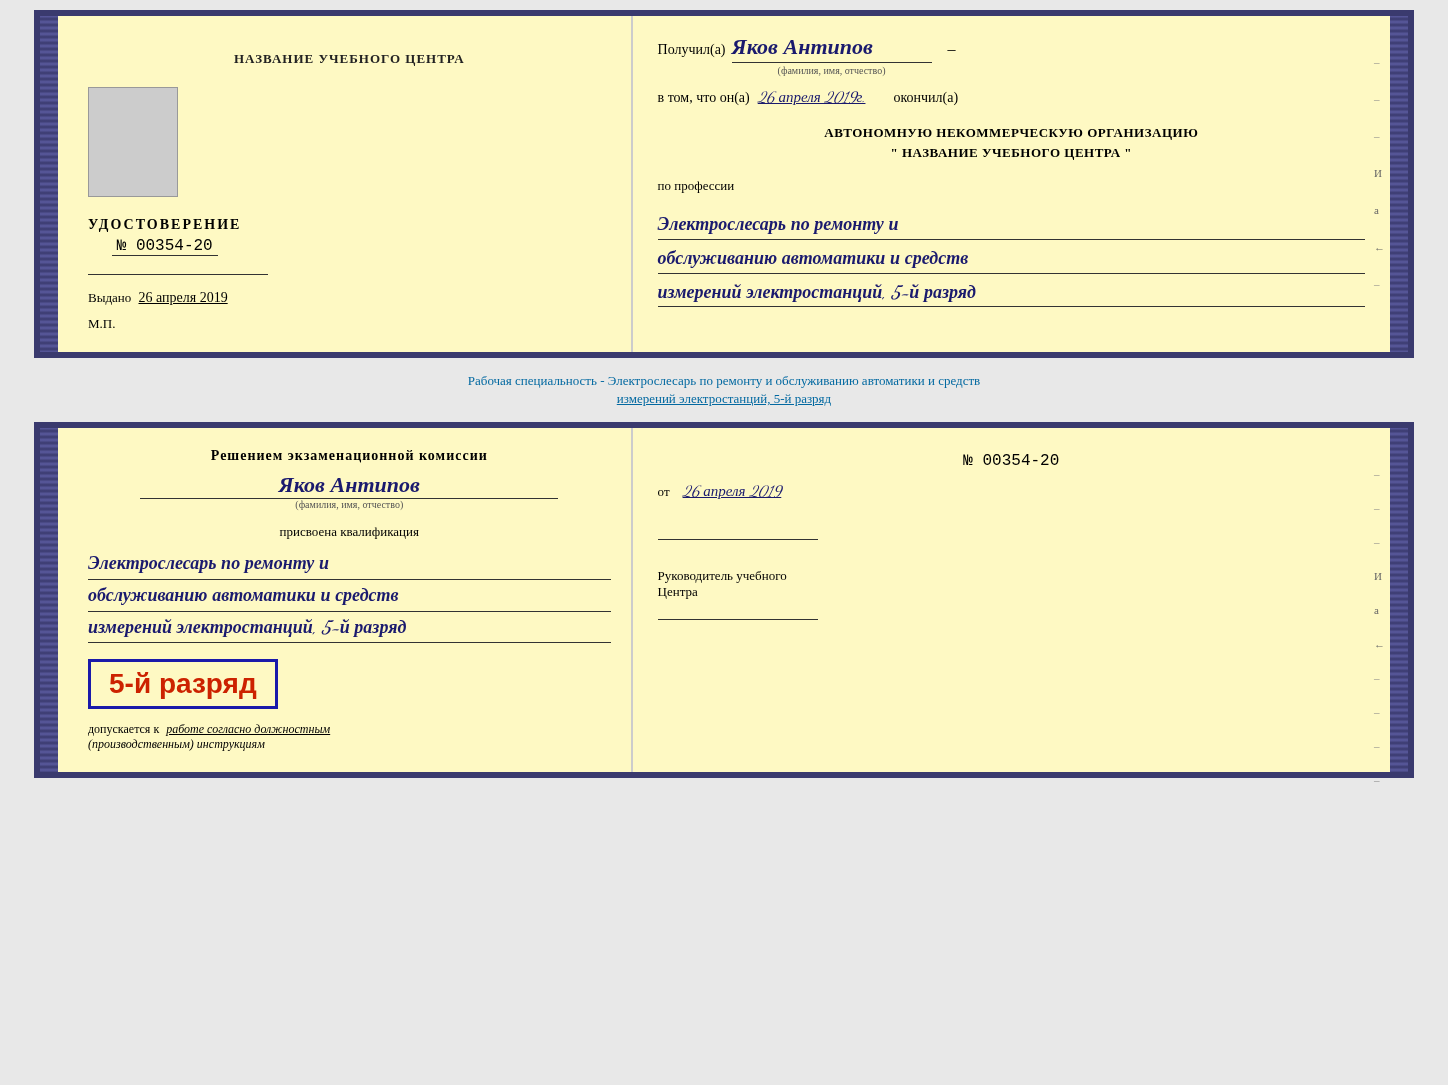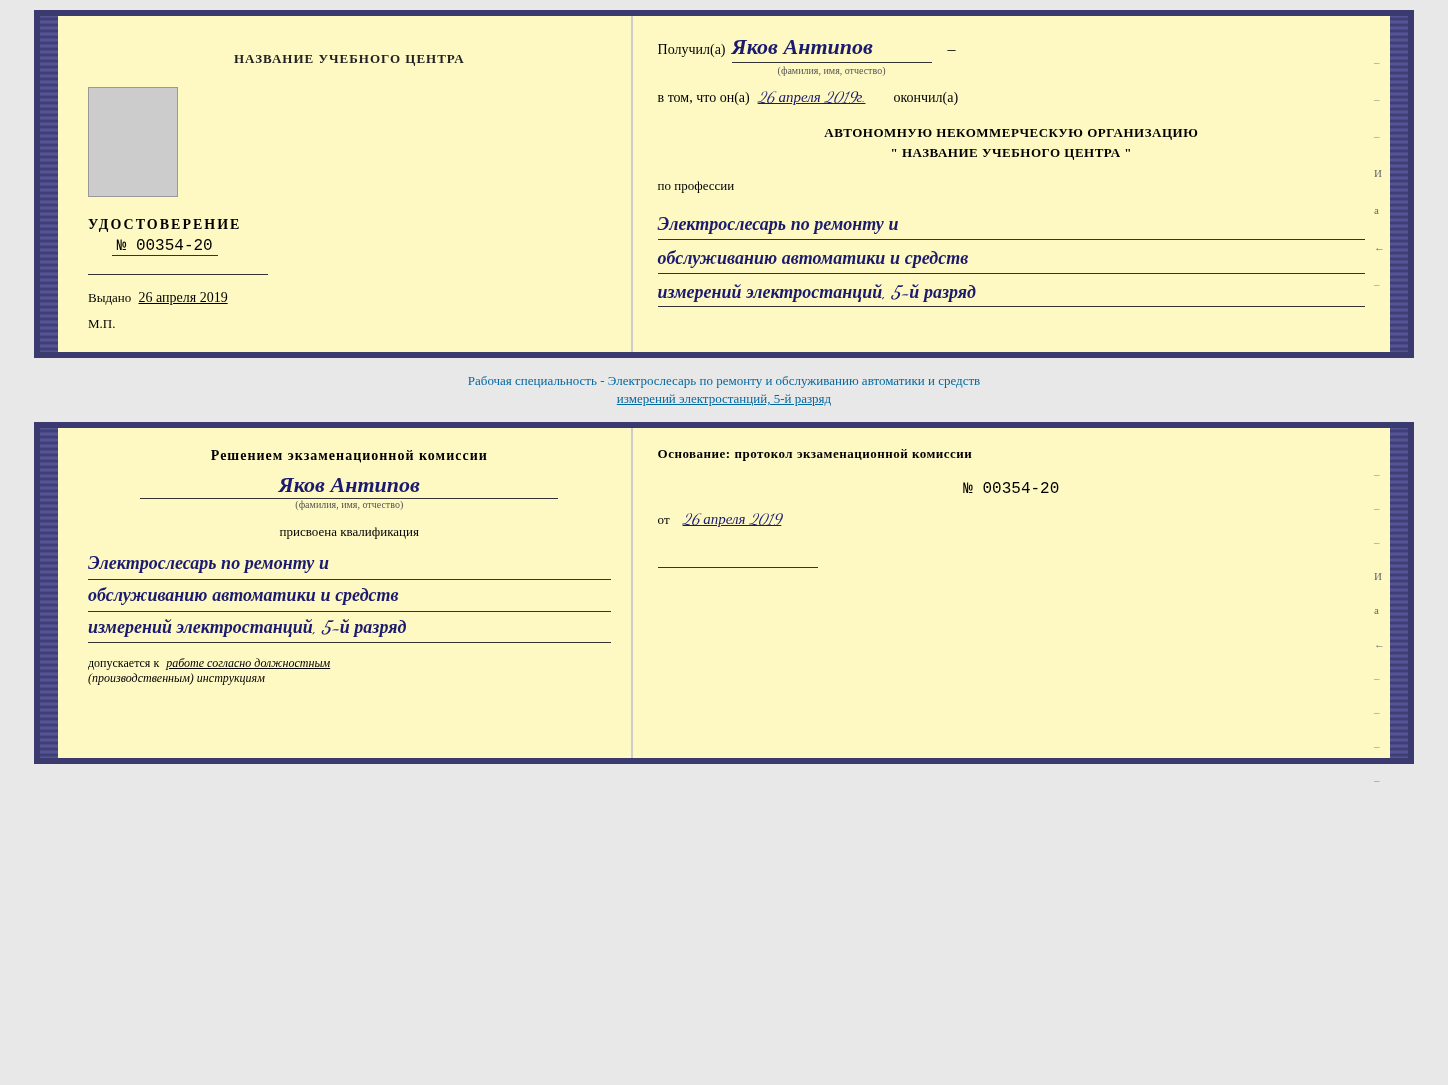--- a/index.html
+++ b/index.html
@@ -465,43 +465,52 @@
       </div>
 
       <div class="prisvoena-line">присвоена квалификация</div>
 
       <div>
         <span class="bottom-profession">Электрослесарь по ремонту и</span>
         <span class="bottom-profession">обслуживанию автоматики и средств</span>
         <span class="bottom-profession">измерений электростанций, 5-й разряд</span>
       </div>
 
+      <div>
+        <div class="razryad-badge">
+          <span class="razryad-text">5-й разряд</span>
+        </div>
+      </div>
 
       <div class="dopuskaetsya-line">
         <span>допускается к</span>
         <span class="dopuskaetsya-underline dopuskaetsya-italic" style="margin-left:4px;">работе согласно должностным</span>
         <br>
         <span class="dopuskaetsya-italic">(производственным) инструкциям</span>
       </div>
     </div>
 
     <div class="bottom-right-page">
-      <div class="osnovanie-line">Основание: протокол  экзаменационной  комиссии</div>
 
       <div class="protocol-number">№  00354-20</div>
 
       <div class="ot-line">
         <span>от</span>
         <span class="handwritten-date">26 апреля 2019</span>
       </div>
 
       <div class="predsedatel-block">
         <div class="signature-line"></div>
       </div>
 
+      <div class="rukovoditel-block">
+        <div>Руководитель учебного</div>
+        <div>Центра</div>
+        <div class="signature-line"></div>
+      </div>
 
       <div class="right-markers-bottom">
         <span class="dash-marker">–</span>
         <span class="dash-marker">–</span>
         <span class="dash-marker">–</span>
         <span>И</span>
         <span>а</span>
         <span>←</span>
         <span class="dash-marker">–</span>
         <span class="dash-marker">–</span>

